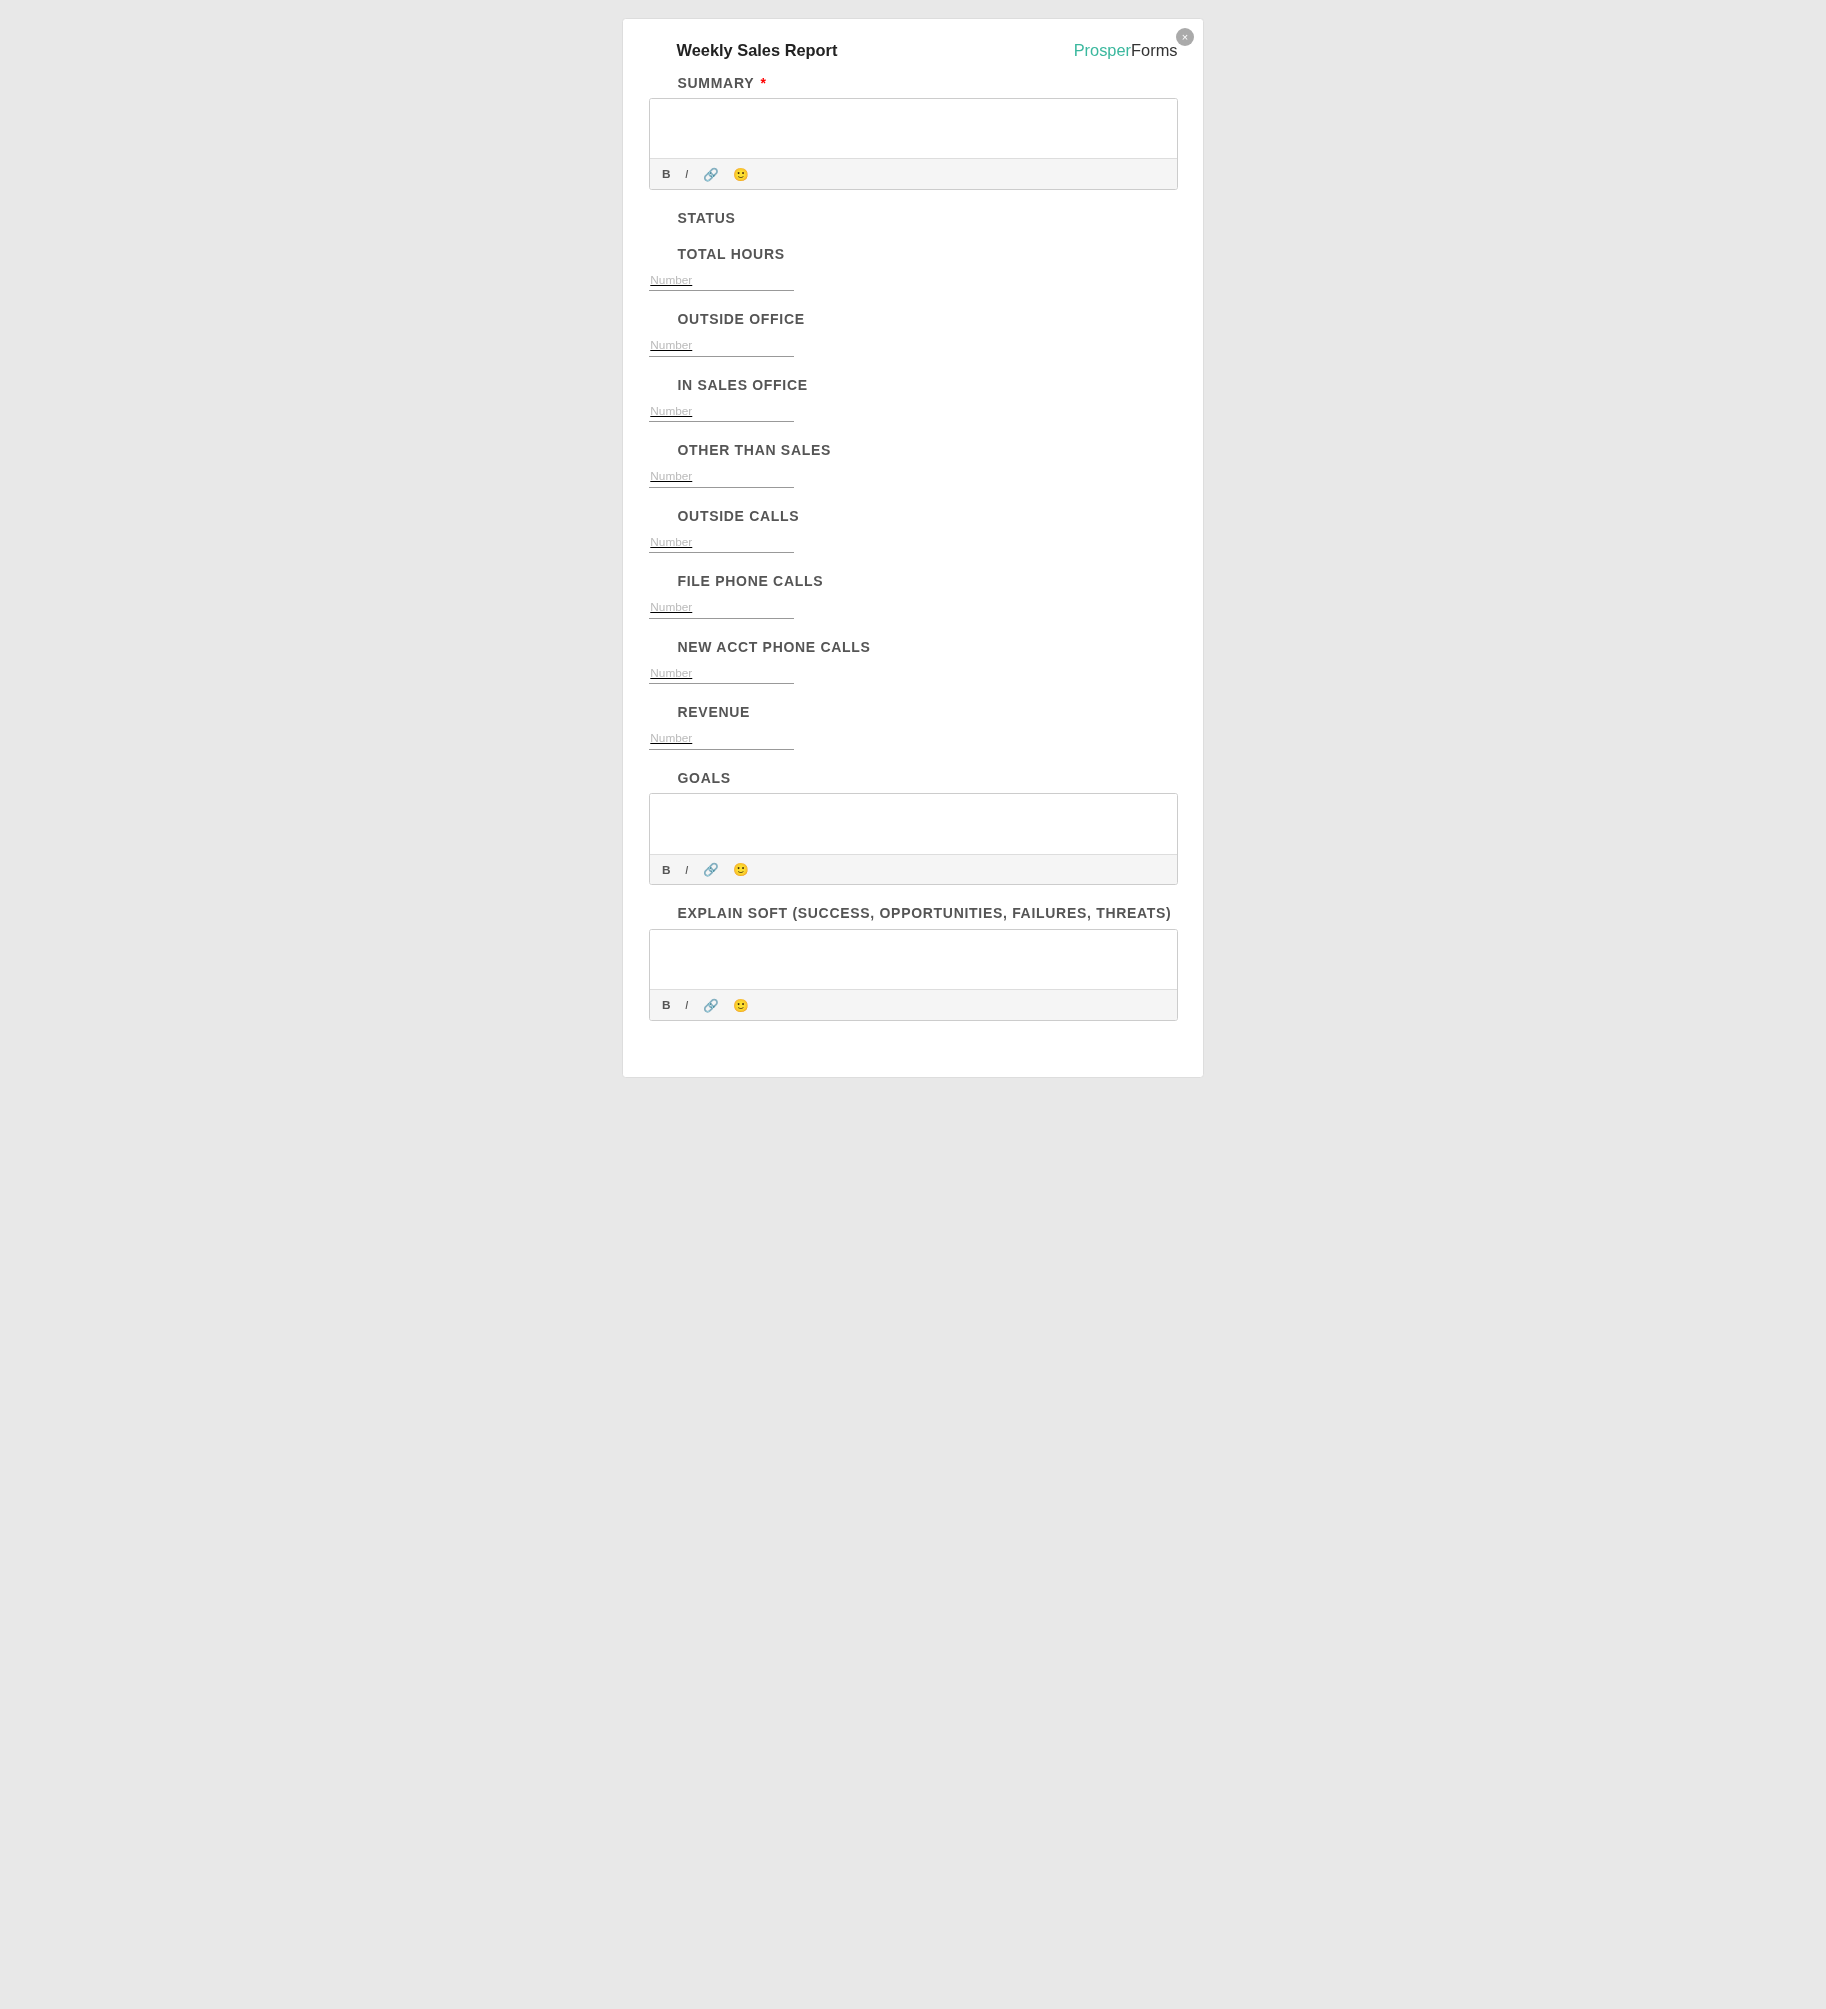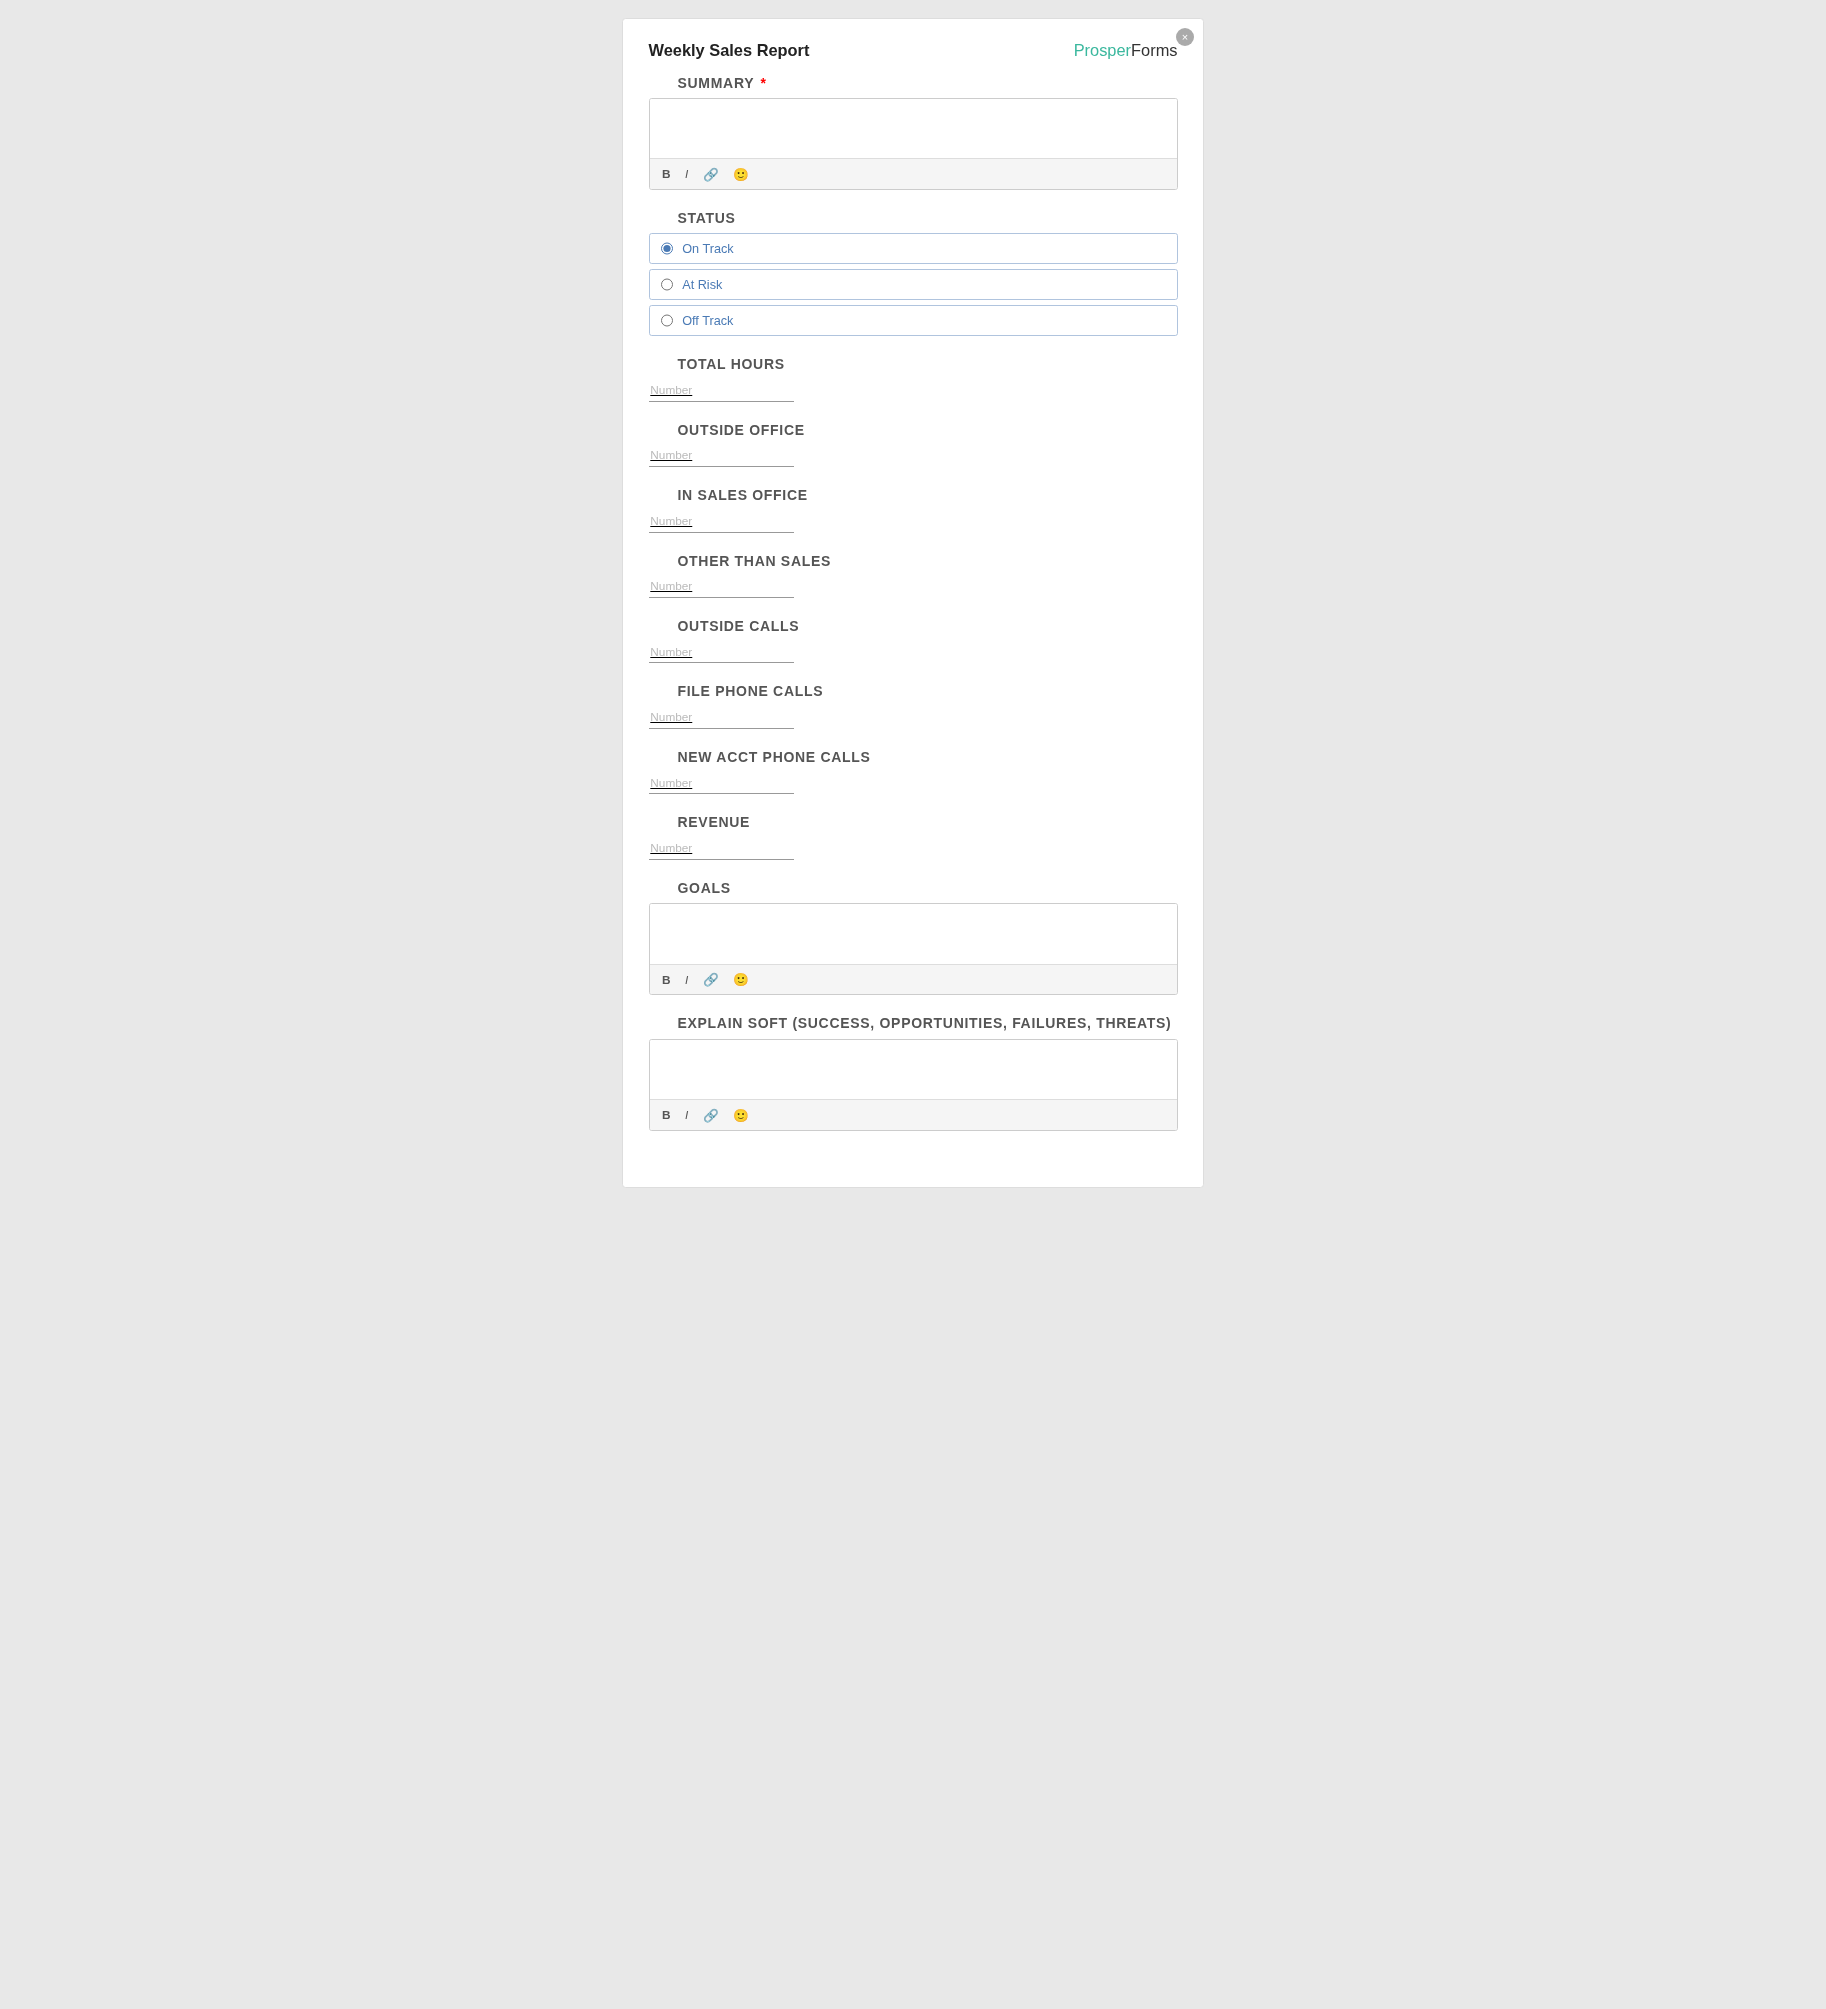--- a/index.html
+++ b/index.html
@@ -42,20 +42,21 @@
       color: #fff;
       font-size: 11px;
       border: none;
     }
 
     .header {
       display: flex;
       align-items: flex-start;
       justify-content: space-between;
       margin-bottom: 14.5px;
+      margin-left: 28px;
     }
 
     .form-title {
       font-size: 16.4px;
       font-weight: bold;
       color: #222;
     }
 
     .brand-logo {
       font-size: 16.4px;
@@ -219,34 +220,20 @@
         <button class="toolbar-btn">B</button>
         <button class="toolbar-btn italic">I</button>
         <button class="toolbar-btn link">🔗</button>
         <button class="toolbar-btn emoji">🙂</button>
       </div>
     </div>
   </div>
 
   <div class="field-group">
     <label class="field-label">STATUS</label>
-    <div class="radio-group">
-      <label class="radio-option">
-        <input type="radio" name="status" checked="" style="">
-        <span class="radio-label">On Track</span>
-      </label>
-      <label class="radio-option">
-        <input type="radio" name="status" style="">
-        <span class="radio-label">At Risk</span>
-      </label>
-      <label class="radio-option">
-        <input type="radio" name="status" style="">
-        <span class="radio-label">Off Track</span>
-      </label>
-    </div>
   </div>
 
   <div class="field-group">
     <label class="field-label">TOTAL HOURS</label>
     <div class="number-input-wrapper">
       <input type="number" class="number-input" placeholder="Number" style="">
     </div>
   </div>
 
   <div class="field-group">

